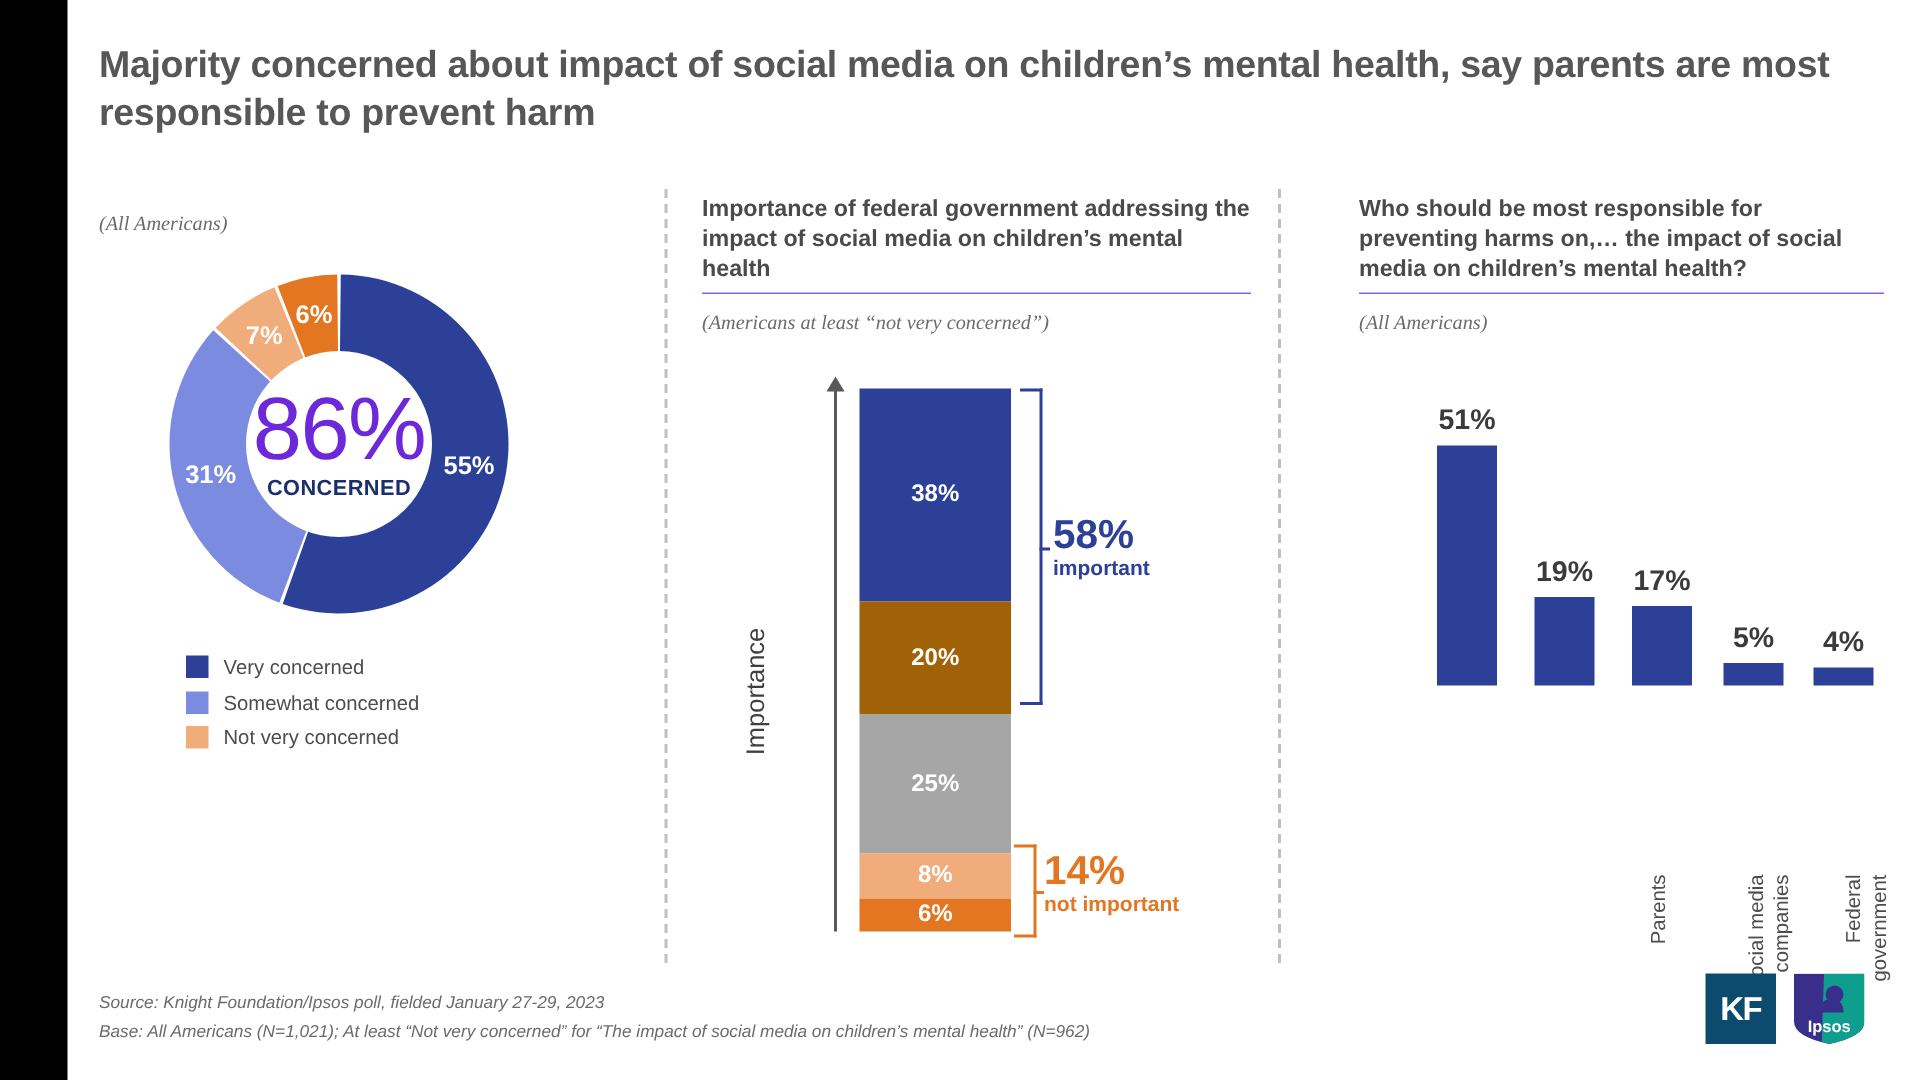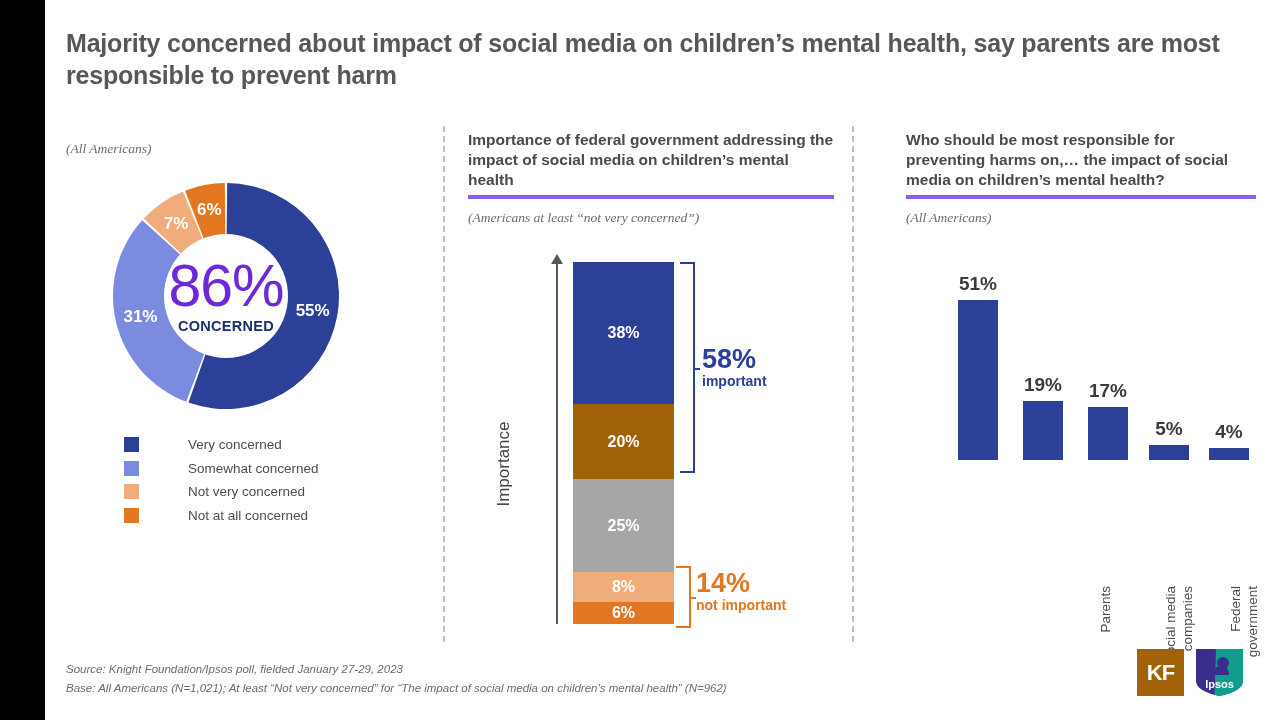--- a/index.html
+++ b/index.html
@@ -51,21 +51,21 @@
   .panel-1 { left: 66px;  width: 360px; }
   .panel-2 { left: 468px; width: 366px; }
   .panel-3 { left: 878px; width: 350px; margin-left: 28px; }
 
   .panel-head {
     font-size: 15.5px;
     font-weight: bold;
     color: #4a4a4a;
     line-height: 1.28;
     padding-bottom: 6px;
-    border-bottom: 4px solid #8b5cf6;
+    border-bottom: 1px solid #8b5cf6;
   }
   .panel-1 .panel-head { margin-top: 24px; }
   .panel-sub {
     font-size: 13.5px;
     font-style: italic;
     color: #6b6b6b;
     margin-top: 11px;
     font-family: Liberation Serif, serif;
   }
 
@@ -103,21 +103,20 @@
     color: #ffffff;
     white-space: nowrap;
   }
 
   
   .legend { margin: 26px 0 0 58px; }
   .legend-row {
     display: flex;
     align-items: flex-end;
     margin-bottom: 8.5px;
-    gap: 39px;
   }
   .legend-swatch {
     width: 15px; height: 15px;
     margin-right: 10px;
     flex: none;
   }
   .legend-text {
     font-size: 13.5px;
     color: #4d4d4d;
   }
@@ -269,21 +268,21 @@
 
   .logos {
     position: absolute;
     right: 37px; bottom: 24px;
     display: flex;
     align-items: center;
     gap: 12px;
   }
   .logo-kf {
     width: 47px; height: 47px;
-    background: #a16207;
+    background: #0c4a6e;
     display: flex;
     align-items: center;
     justify-content: center;
     color: #ffffff;
     font-size: 22px;
     font-weight: bold;
     letter-spacing: -1px;
   }
   .logo-ipsos {
     width: 47px; height: 47px;
@@ -330,24 +329,20 @@
         <span class="legend-text">Very concerned</span>
       </div>
       <div class="legend-row">
         <span class="legend-swatch" style="background:#7b8ce0"></span>
         <span class="legend-text">Somewhat concerned</span>
       </div>
       <div class="legend-row">
         <span class="legend-swatch" style="background:#f0ac7b"></span>
         <span class="legend-text">Not very concerned</span>
       </div>
-      <div class="legend-row">
-        <span class="legend-swatch" style="background:#e27621"></span>
-        <span class="legend-text">Not at all concerned</span>
-      </div>
     </div>
 </div>
 
 <div class="panel panel-2">
   <div class="panel-head">Importance of federal government addressing the impact of social media on children’s mental health</div>
   <div class="panel-sub">(Americans at least “not very concerned”)</div>
 
   <div class="stack-area">
     <div class="axis-arrow"></div>
     <div class="axis-line"></div>

